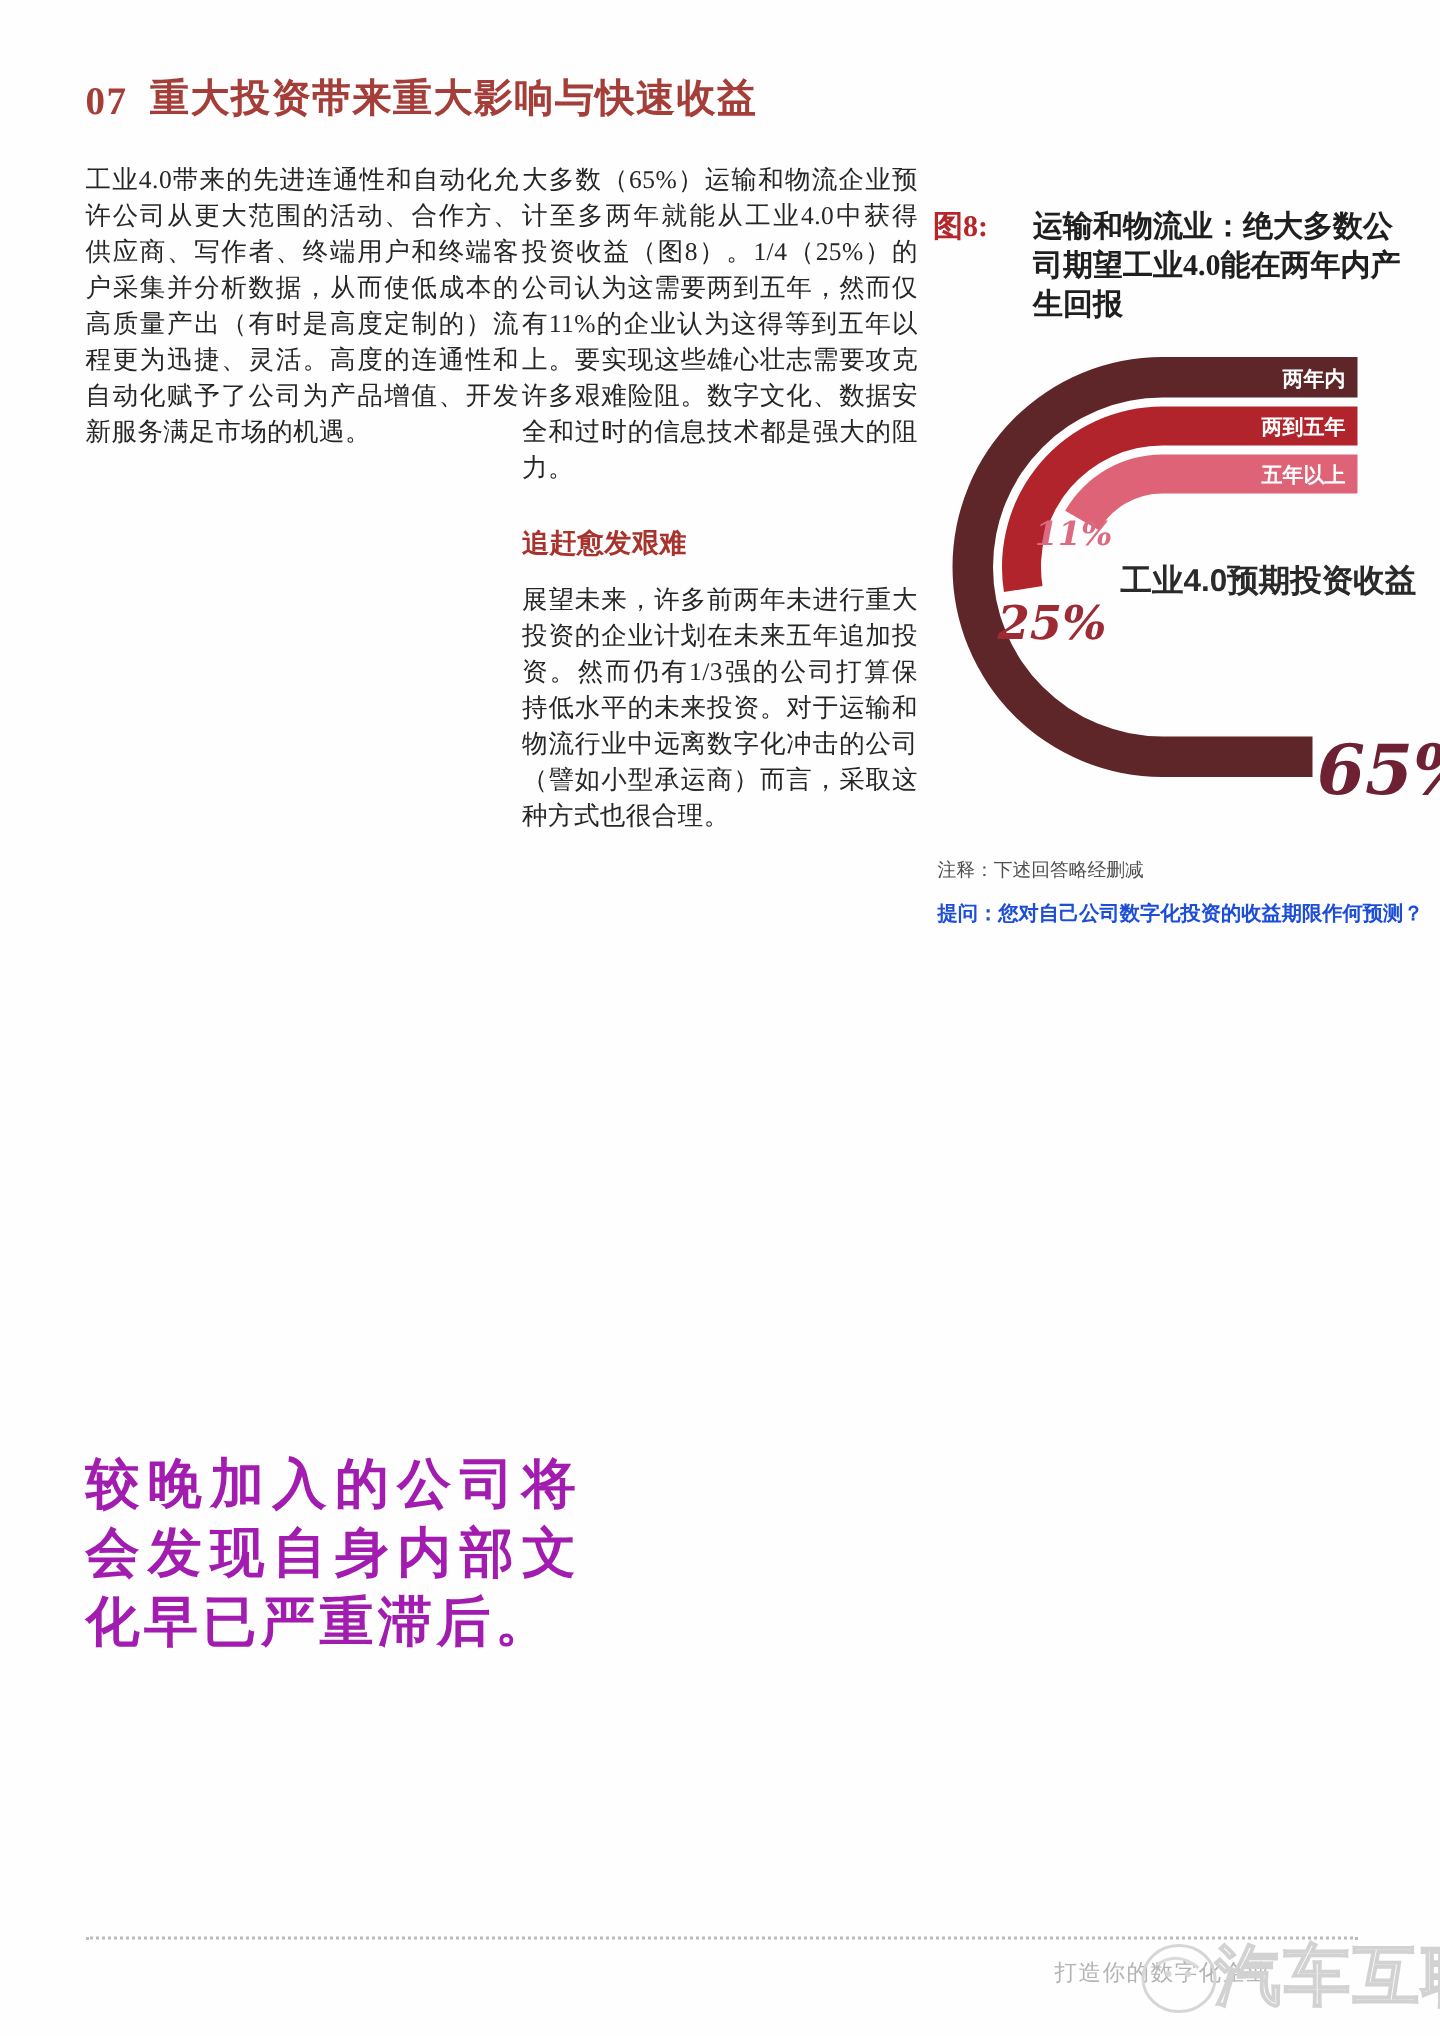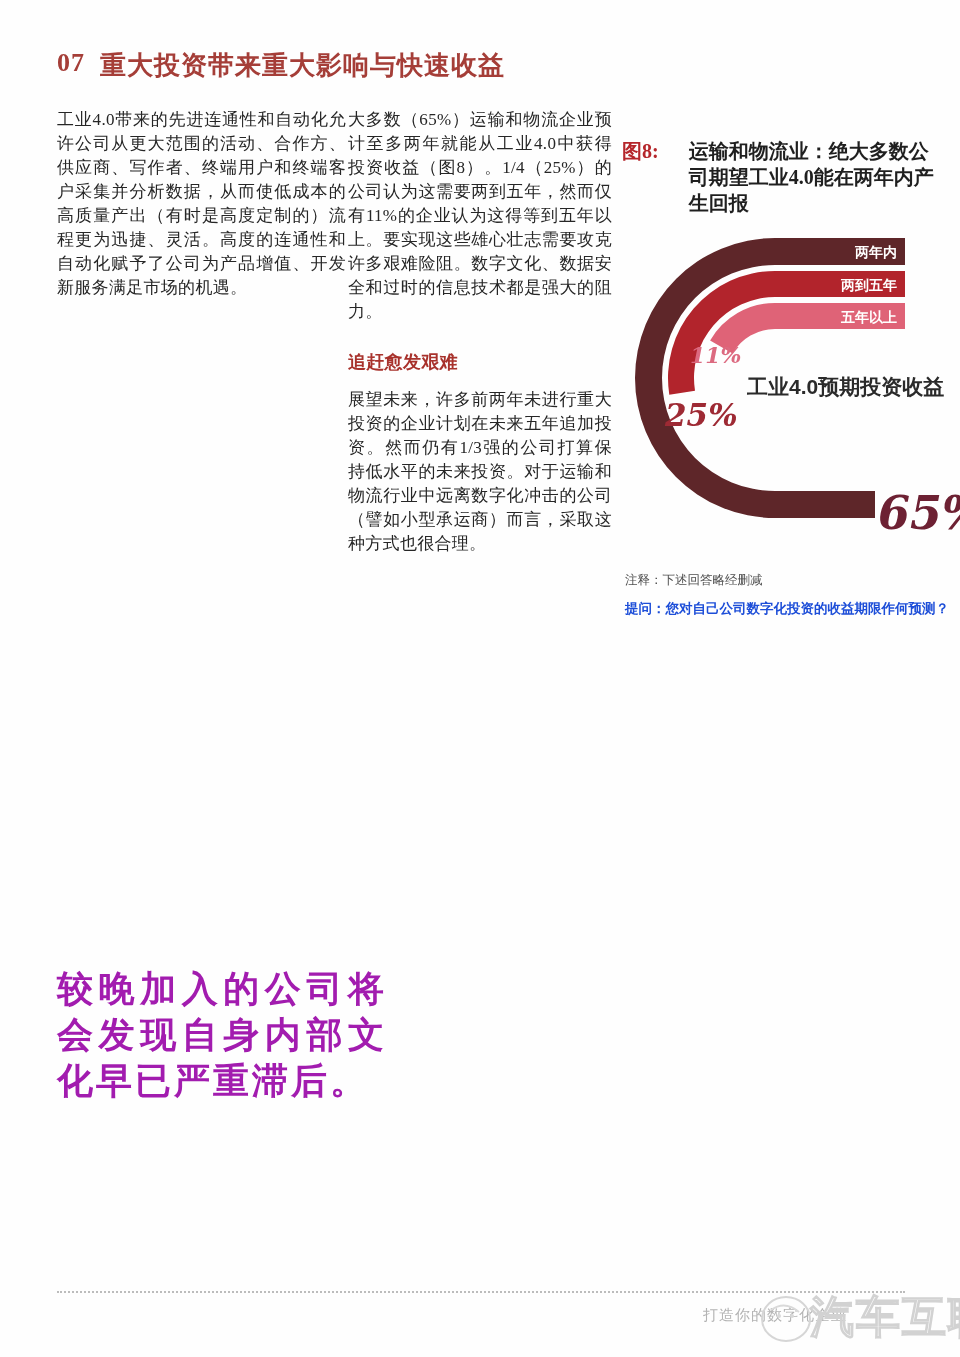--- a/index.html
+++ b/index.html
@@ -2,21 +2,21 @@
 <html><head>
 <meta charset="utf-8">
 <style>
   html,body{margin:0;padding:0;background:#ffffff;}
   .page{
     position:relative;width:960px;height:1357px;background:#fefefe;
     overflow:hidden;
     font-family:"Liberation Serif","DejaVu Serif",serif;
   }
   
-  .hdr{position:absolute;left:57px;top:48px;display:flex;align-items:flex-start;gap:15px;
+  .hdr{position:absolute;left:57px;top:48px;display:flex;align-items:flex-end;gap:15px;
        color:#a53e38;font-weight:bold;}
   .hdr .num{font-size:26px;letter-spacing:1px;}
   .hdr .ttl{font-size:26px;letter-spacing:1px;}
   
   .col{position:absolute;top:108px;color:#262626;font-size:17px;line-height:24px;
        text-align:justify;letter-spacing:0.3px;}
   .col p{margin:0 0 22px 0;}
   .col1{left:57px;width:289px;}
   .col2{left:348px;width:264px;}
   .subhead{color:#a8322c;font-weight:bold;font-size:18px;margin:26px 0 14px 0;}

